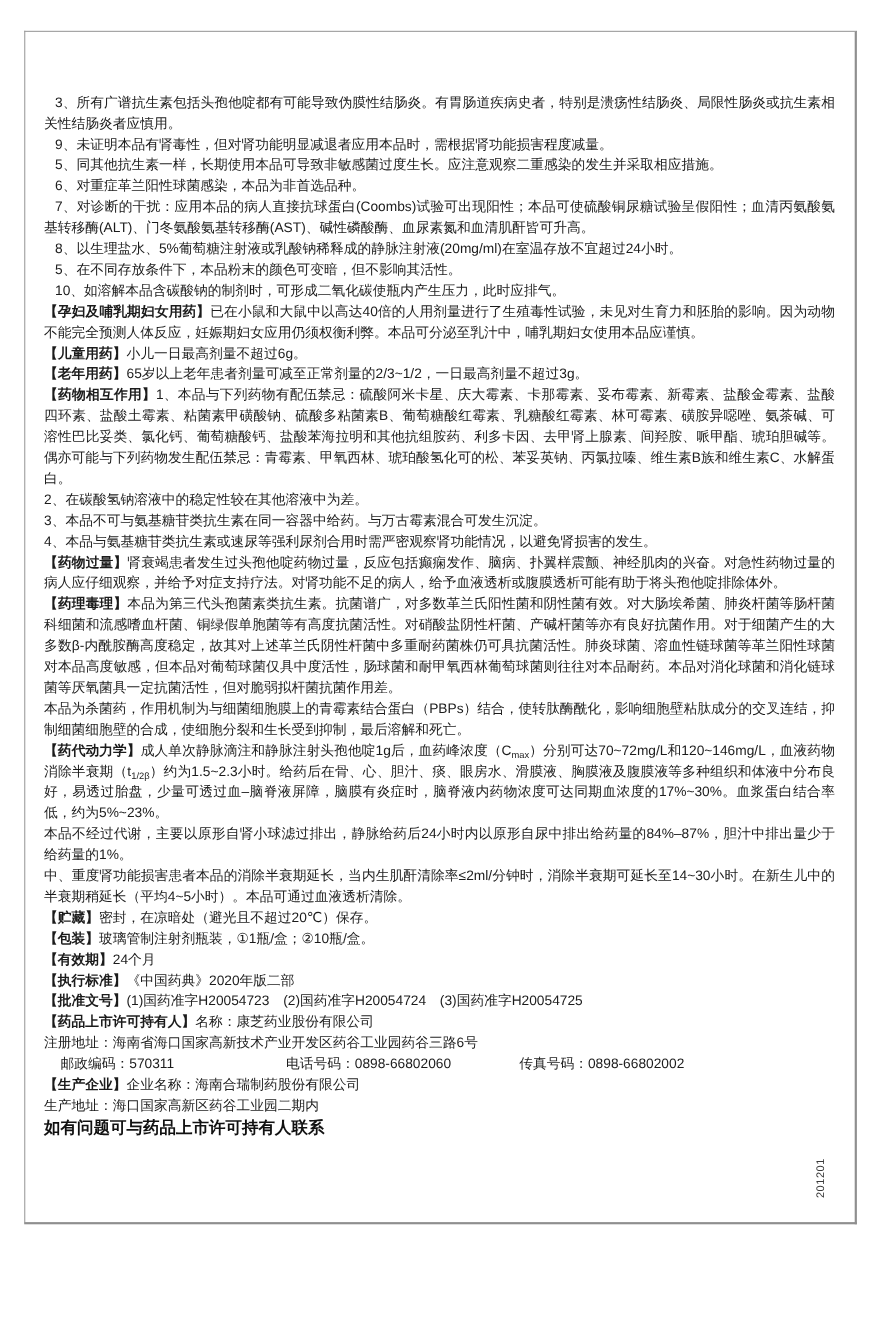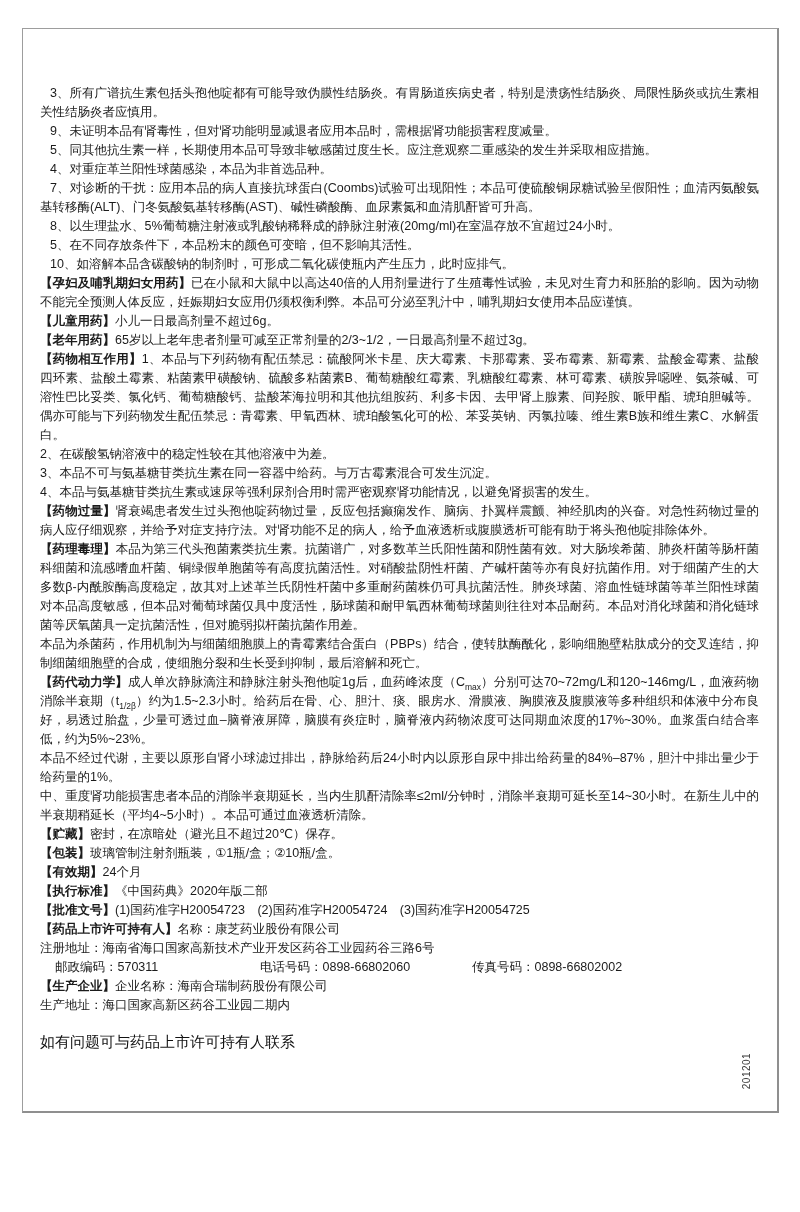--- a/index.html
+++ b/index.html
@@ -21,40 +21,40 @@
   }
   .para { margin:0; }
   .para.indent { text-indent:10px; }
   .hdr { font-weight:bold; }
   .cols { display:flex; text-align:left; }
   .cols span:nth-child(1) { width:205px; flex:none;margin-left:15px; }
   .cols span:nth-child(2) { width:212px; flex:none; }
   .cols span:nth-child(3) { flex:1; }
   sub { font-size:8.5px; line-height:0; }
   .footer-note {
-    margin-top:17px; font-size:15px; font-weight:normal; color:#111111;
+    margin-top:1px; font-size:15px; font-weight:bold; color:#111111;
     text-align:left;
   }
   .batch-code {
     position:absolute; top:1036px; right:8px; width:44px; height:12px;
     font-size:10px; color:#3a3a3a; text-align:center; line-height:12px;
     transform:rotate(-90deg); transform-origin:center center;
     letter-spacing:0.5px;
   }
 </style>
 </head>
 <body>
 
 <div class="page">
   <div class="content">
 
     <div class="para indent">3、所有广谱抗生素包括头孢他啶都有可能导致伪膜性结肠炎。有胃肠道疾病史者，特别是溃疡性结肠炎、局限性肠炎或抗生素相关性结肠炎者应慎用。</div>
       <div class="para indent">9、未证明本品有肾毒性，但对肾功能明显减退者应用本品时，需根据肾功能损害程度减量。</div>
       <div class="para indent">5、同其他抗生素一样，长期使用本品可导致非敏感菌过度生长。应注意观察二重感染的发生并采取相应措施。</div>
-      <div class="para indent">4、对重症革兰阳性球菌感染，本品为非首选品种。</div>
+      <div class="para indent">6、对重症革兰阳性球菌感染，本品为非首选品种。</div>
       <div class="para indent">7、对诊断的干扰：应用本品的病人直接抗球蛋白(Coombs)试验可出现阳性；本品可使硫酸铜尿糖试验呈假阳性；血清丙氨酸氨基转移酶(ALT)、门冬氨酸氨基转移酶(AST)、碱性磷酸酶、血尿素氮和血清肌酐皆可升高。</div>
       <div class="para indent">8、以生理盐水、5%葡萄糖注射液或乳酸钠稀释成的静脉注射液(20mg/ml)在室温存放不宜超过24小时。</div>
       <div class="para indent">5、在不同存放条件下，本品粉末的颜色可变暗，但不影响其活性。</div>
       <div class="para indent">10、如溶解本品含碳酸钠的制剂时，可形成二氧化碳使瓶内产生压力，此时应排气。</div>
       <div class="para"><span class="hdr">【孕妇及哺乳期妇女用药】</span>已在小鼠和大鼠中以高达40倍的人用剂量进行了生殖毒性试验，未见对生育力和胚胎的影响。因为动物不能完全预测人体反应，妊娠期妇女应用仍须权衡利弊。本品可分泌至乳汁中，哺乳期妇女使用本品应谨慎。</div>
       <div class="para"><span class="hdr">【儿童用药】</span>小儿一日最高剂量不超过6g。</div>
       <div class="para"><span class="hdr">【老年用药】</span>65岁以上老年患者剂量可减至正常剂量的2/3~1/2，一日最高剂量不超过3g。</div>
       <div class="para"><span class="hdr">【药物相互作用】</span>1、本品与下列药物有配伍禁忌：硫酸阿米卡星、庆大霉素、卡那霉素、妥布霉素、新霉素、盐酸金霉素、盐酸四环素、盐酸土霉素、粘菌素甲磺酸钠、硫酸多粘菌素B、葡萄糖酸红霉素、乳糖酸红霉素、林可霉素、磺胺异噁唑、氨茶碱、可溶性巴比妥类、氯化钙、葡萄糖酸钙、盐酸苯海拉明和其他抗组胺药、利多卡因、去甲肾上腺素、间羟胺、哌甲酯、琥珀胆碱等。偶亦可能与下列药物发生配伍禁忌：青霉素、甲氧西林、琥珀酸氢化可的松、苯妥英钠、丙氯拉嗪、维生素B族和维生素C、水解蛋白。</div>
       <div class="para">2、在碳酸氢钠溶液中的稳定性较在其他溶液中为差。</div>
       <div class="para">3、本品不可与氨基糖苷类抗生素在同一容器中给药。与万古霉素混合可发生沉淀。</div>

